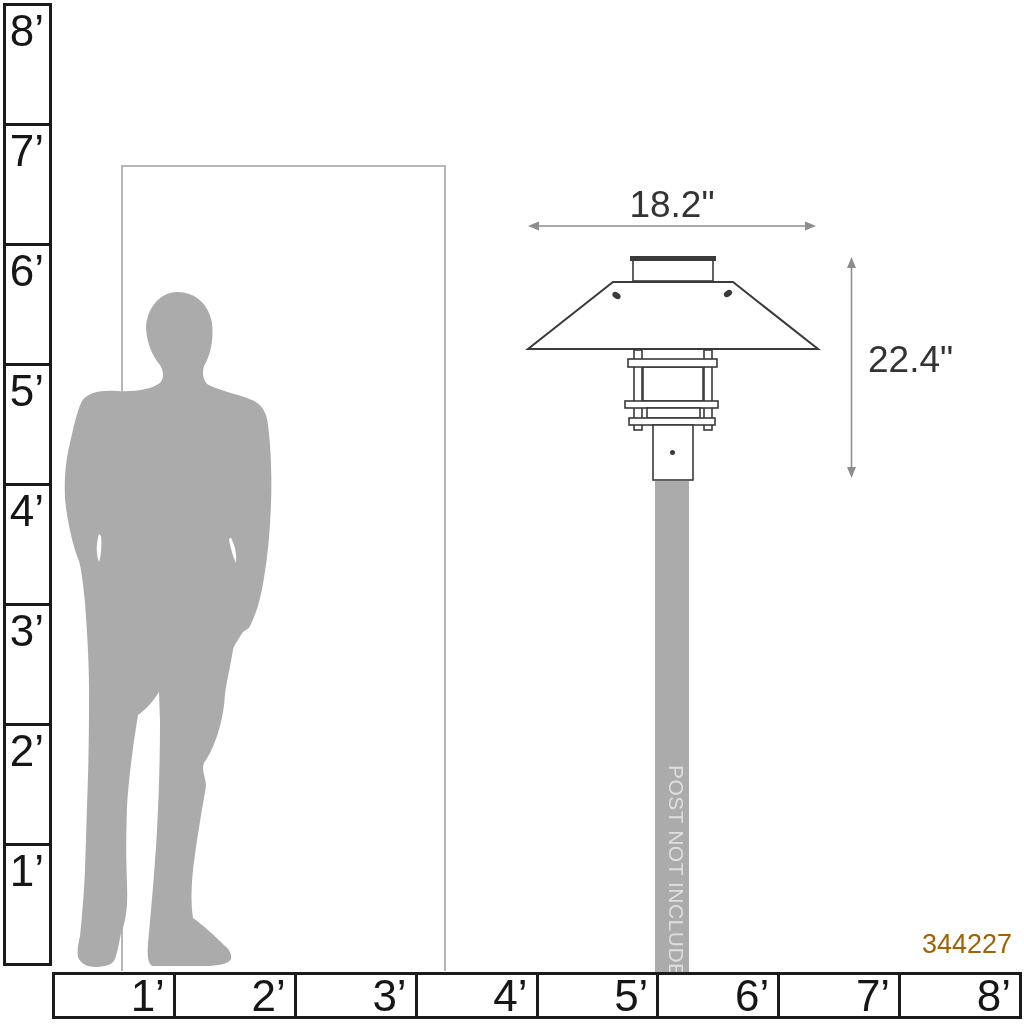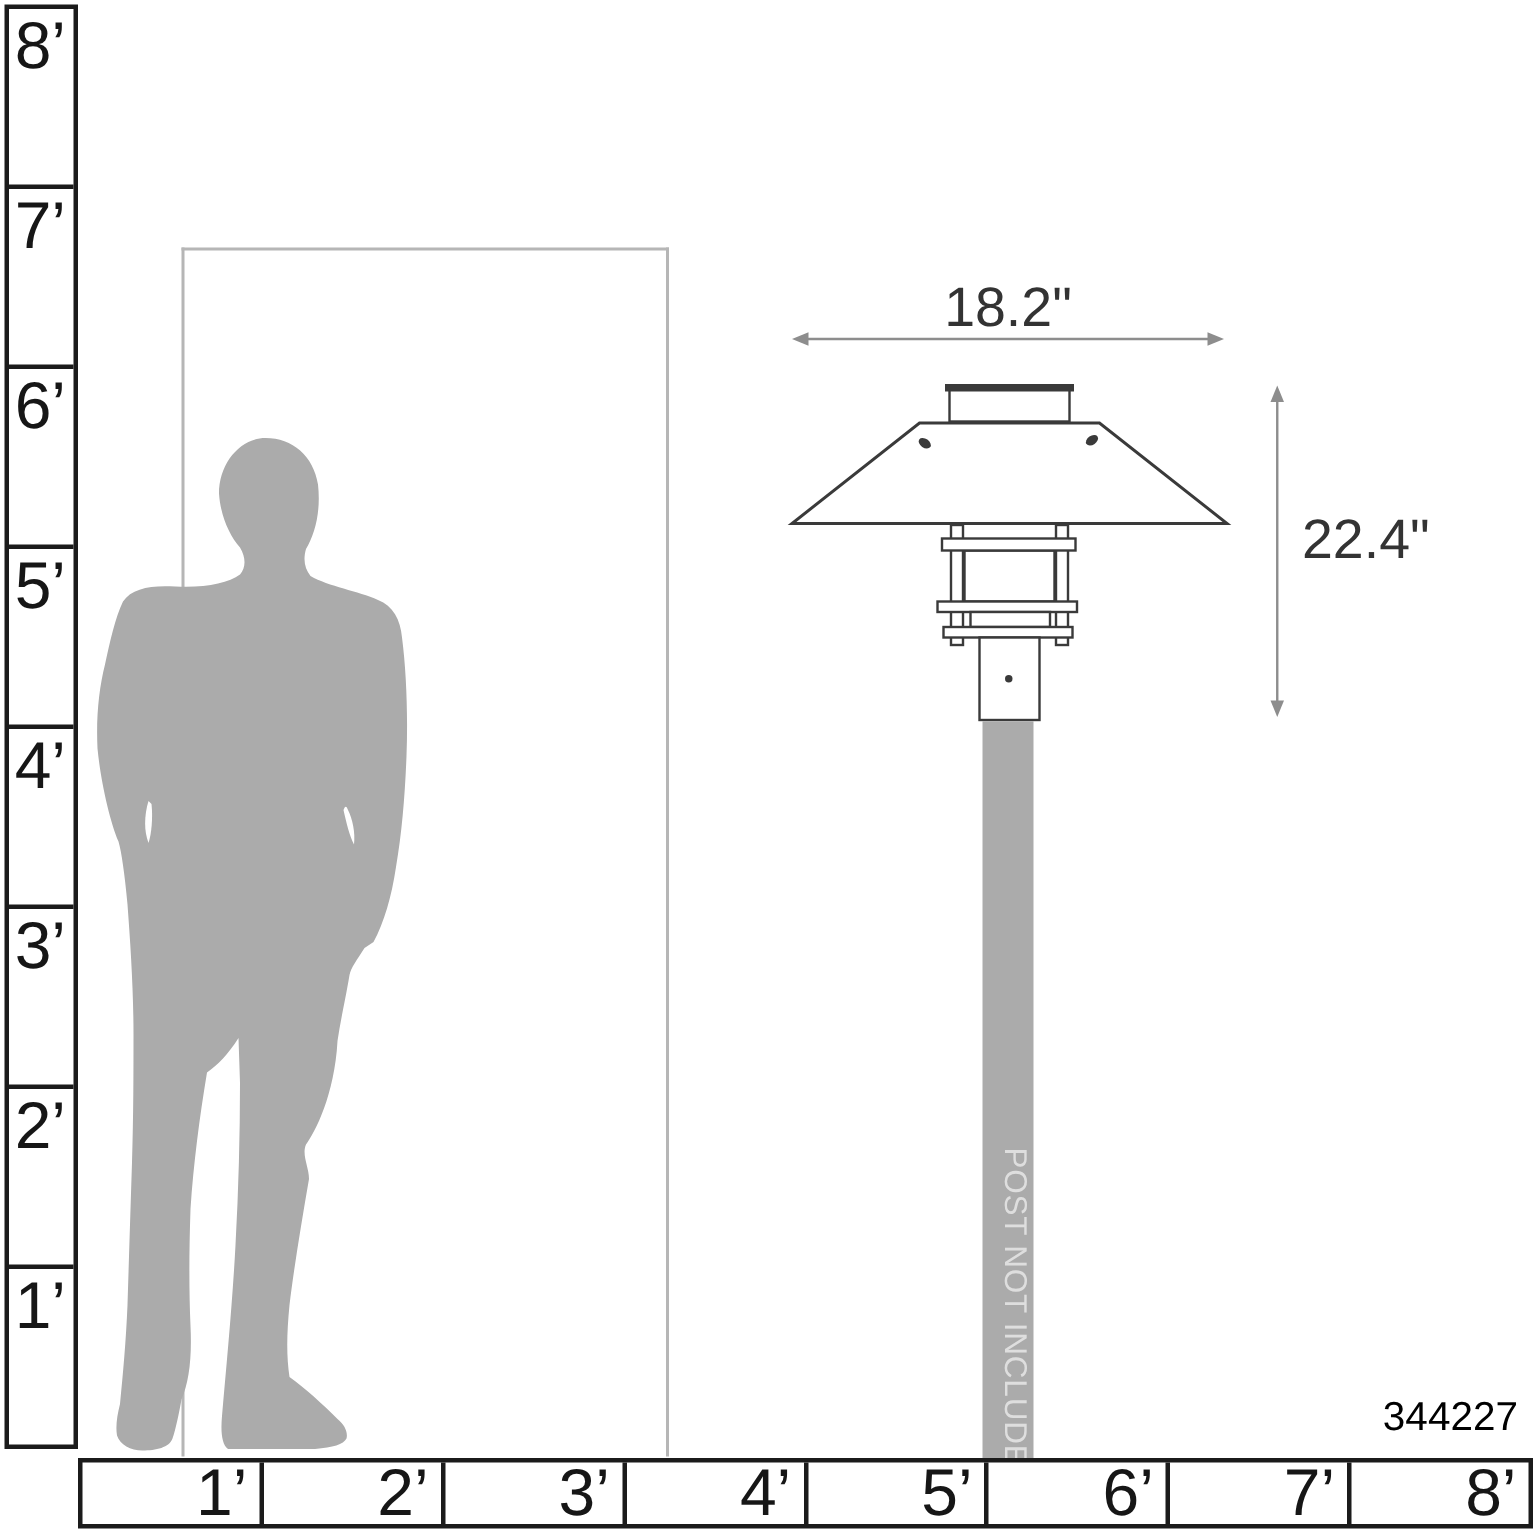--- a/index.html
+++ b/index.html
@@ -22,21 +22,21 @@
   
   .dim-label{position:absolute;color:#333333;font-size:37px;z-index:3;white-space:nowrap;}
   .dim-width{left:572px;top:184px;width:200px;text-align:center;}
   .dim-height{left:868px;top:339px;}
 
   .post-note{position:absolute;left:658px;top:765px;height:212px;width:30px;z-index:3;
              writing-mode:vertical-rl;text-orientation:mixed;
              color:#dedede;font-size:21px;letter-spacing:0.5px;white-space:nowrap;}
 
   .product-id{position:absolute;left:860px;top:929px;width:152px;text-align:right;
-              font-size:27px;color:#000000;z-index:3;}
+              font-size:27px;color:#a16207;z-index:3;}
 
   
   .vruler{position:absolute;left:3px;top:3px;width:49px;height:963px;box-sizing:border-box;
           border:3px solid #1b1b1b;display:flex;flex-direction:column;z-index:4;background:transparent;}
   .vruler .cell{flex:1;box-sizing:border-box;text-align:right;padding:3px 5px 0 0;
                 font-size:44px;line-height:1;color:#161616;}
   .vruler .cell + .cell{border-top:3px solid #1b1b1b;}
 
   .hruler{position:absolute;left:52px;top:972px;width:970px;height:47px;box-sizing:border-box;
           border:3px solid #1b1b1b;display:flex;flex-direction:row;z-index:4;background:#ffffff;}

